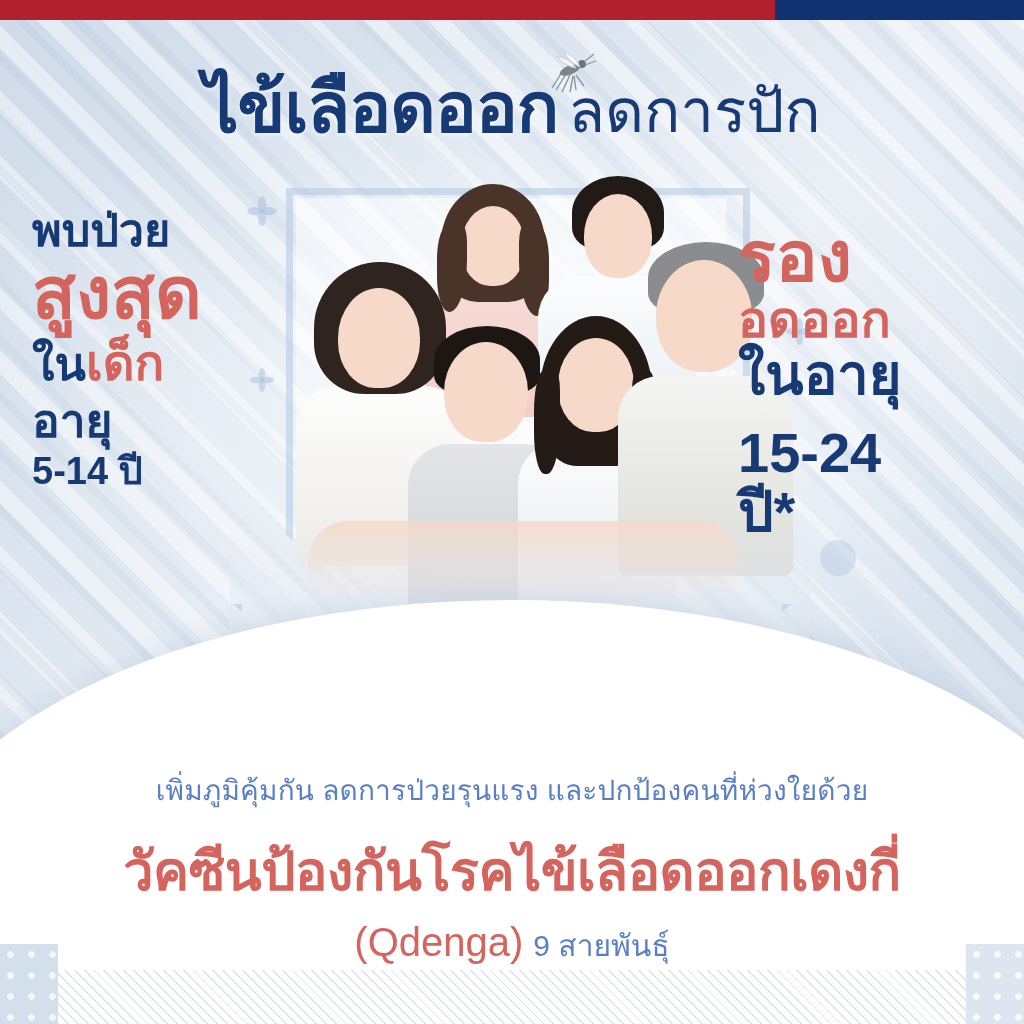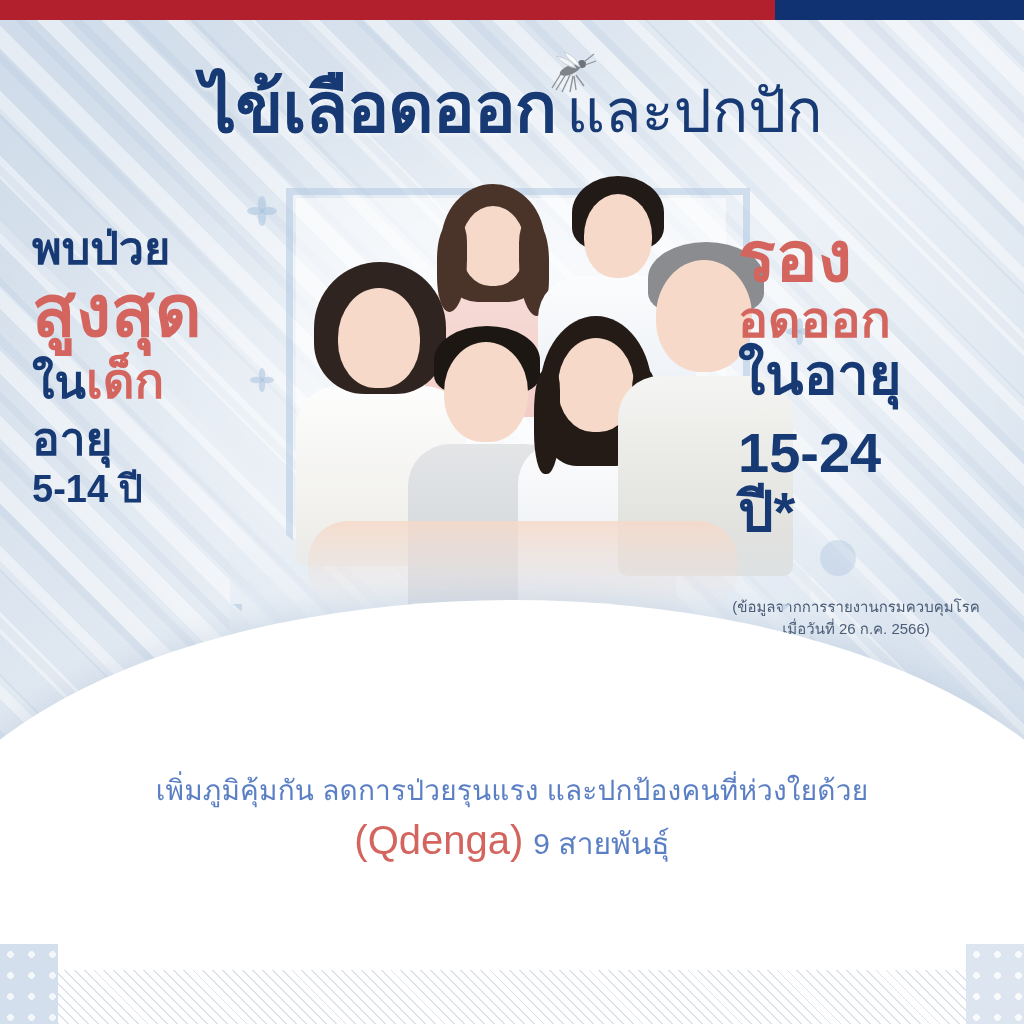--- a/index.html
+++ b/index.html
@@ -83,21 +83,20 @@
     text-shadow:0 2px 4px rgba(255,255,255,.65);
   }
   .title .t2{
     font-size:60px;font-weight:normal;color:#173a75;margin-left:10px;
   }
   .mosquito{position:absolute;left:540px;top:48px;width:60px;height:54px;}
 
   .left-block{
     position:absolute;left:32px;top:208px;width:262px;text-align:left;
     line-height:1.0;
-    margin-top:18px;
   }
   .left-block .l1{font-size:45px;font-weight:600;color:#173a75;}
   .left-block .l2{font-size:72px;font-weight:bold;color:#d4645e;margin-top:4px;}
   .left-block .l3{font-size:46px;font-weight:600;color:#173a75;margin-top:10px;}
   .left-block .l3 b{font-size:49px;font-weight:bold;color:#d4645e;}
   .left-block .l4{font-size:46px;font-weight:600;color:#173a75;margin-top:10px;}
   .left-block .l5{font-size:38px;font-weight:bold;color:#173a75;margin-top:8px;}
 
   .right-block{
     position:absolute;right:26px;top:222px;width:260px;text-align:left;
@@ -249,21 +248,21 @@
   <div class="flower" style="left:688px;top:690px;transform:scale(.75);">
     <span class="f-a"></span>
       <span class="f-b"></span>
       <span class="f-c"></span>
       <span class="f-d"></span>
   </div>
   <div class="circle-deco" style="left:820px;top:540px;width:36px;height:36px;"></div>
   <div class="circle-deco" style="left:840px;top:452px;width:14px;height:14px;opacity:.5;"></div>
 
   <div class="title">
-    <span class="t1">ไข้เลือดออก</span><span class="t2">และปกปัก</span>
+    <span class="t1">ไข้เลือดออก</span><span class="t2">ลดการปัก</span>
   </div>
   <svg class="mosquito" viewBox="0 0 60 54">
     <g stroke="#8e949c" stroke-width="1.4" fill="none">
       <line x1="12" y1="40" x2="22" y2="24"></line>
       <line x1="16" y1="42" x2="26" y2="26"></line>
       <line x1="22" y1="44" x2="30" y2="27"></line>
       <line x1="30" y1="44" x2="33" y2="28"></line>
       <line x1="36" y1="42" x2="34" y2="28"></line>
       <line x1="44" y1="38" x2="36" y2="27"></line>
     </g>
@@ -284,30 +283,27 @@
   </div>
 
   <div class="right-block">
     <div class="r1">รอง</div>
     <div class="r2">อดออก</div>
     <div class="r3">ในอายุ</div>
     <div class="r4">15-24</div>
     <div class="r5">ปี*</div>
   </div>
 
-  <div class="footnote">
-    <div>(ข้อมูลจากการรายงานกรมควบคุมโรค</div>
-    <div>เมื่อวันที่ 26 ก.ค. 2566)</div>
-  </div>
 
   <div class="dome"></div>
   <div class="dome-v"></div>
 
   <div class="bottom-text">
     <div class="b1">เพิ่มภูมิคุ้มกัน ลดการป่วยรุนแรง และปกป้องคนที่ห่วงใยด้วย</div>
+    <div class="b2">วัคซีนป้องกันโรคไข้เลือดออกเดงกี่</div>
     <div class="b3">
       <span class="q">(Qdenga)</span><span class="s">9 สายพันธุ์</span>
     </div>
   </div>
 
   <div class="hatch"></div>
   <div class="dots-left"></div>
   <div class="dots-right"></div>
 
 </div>

